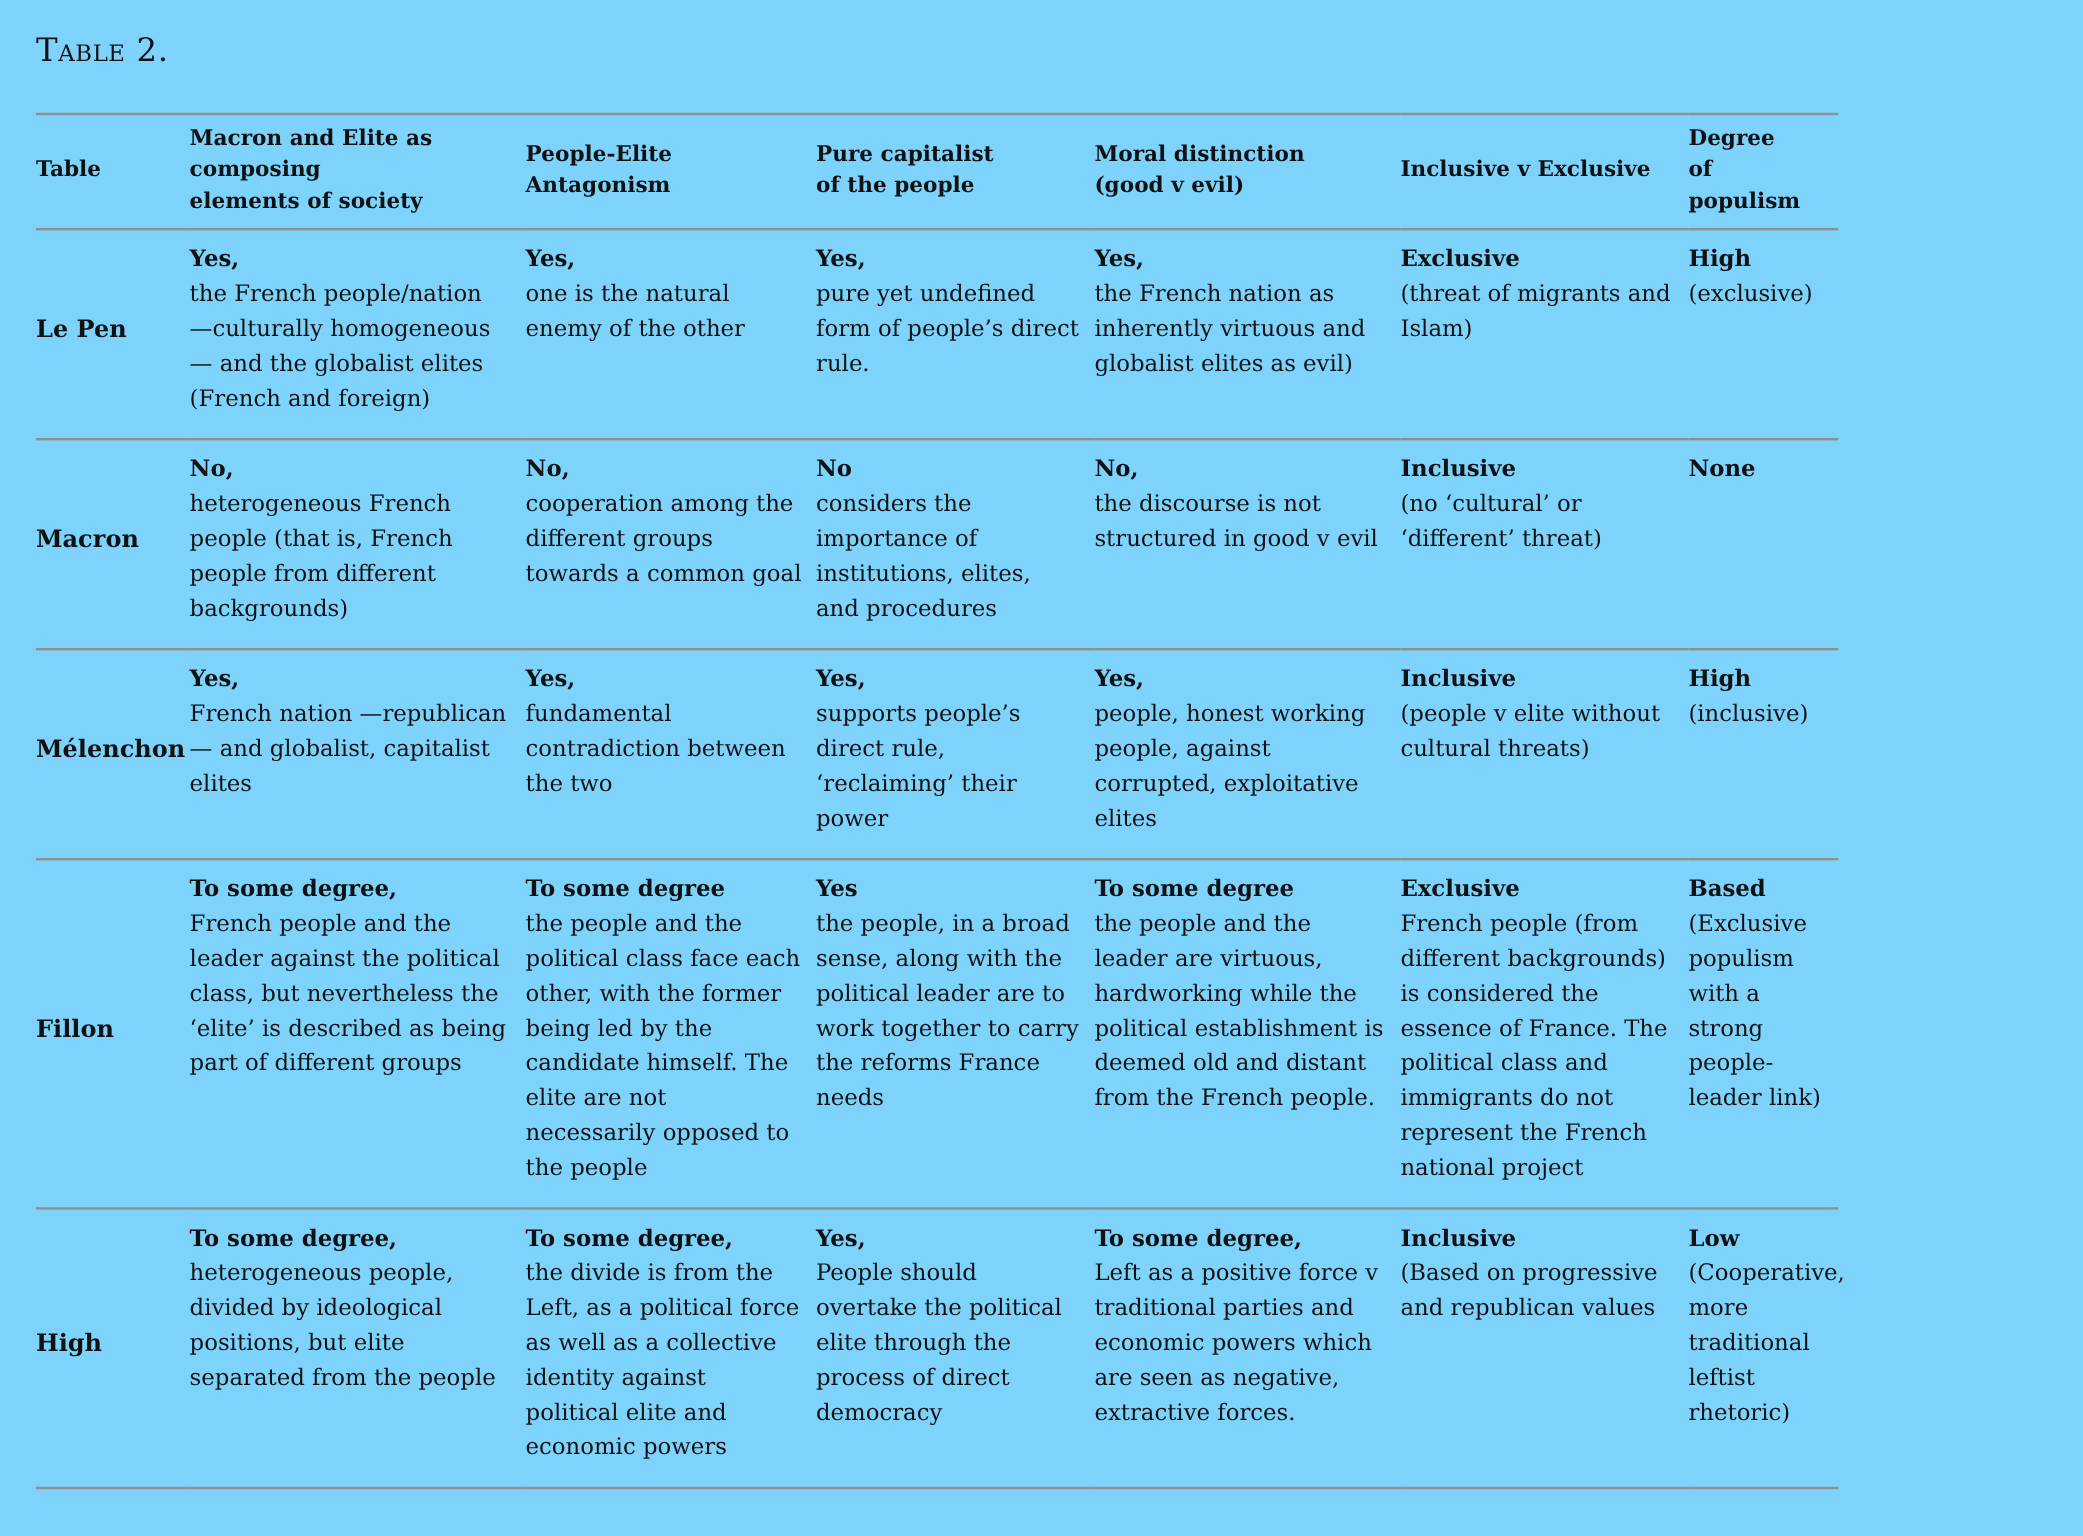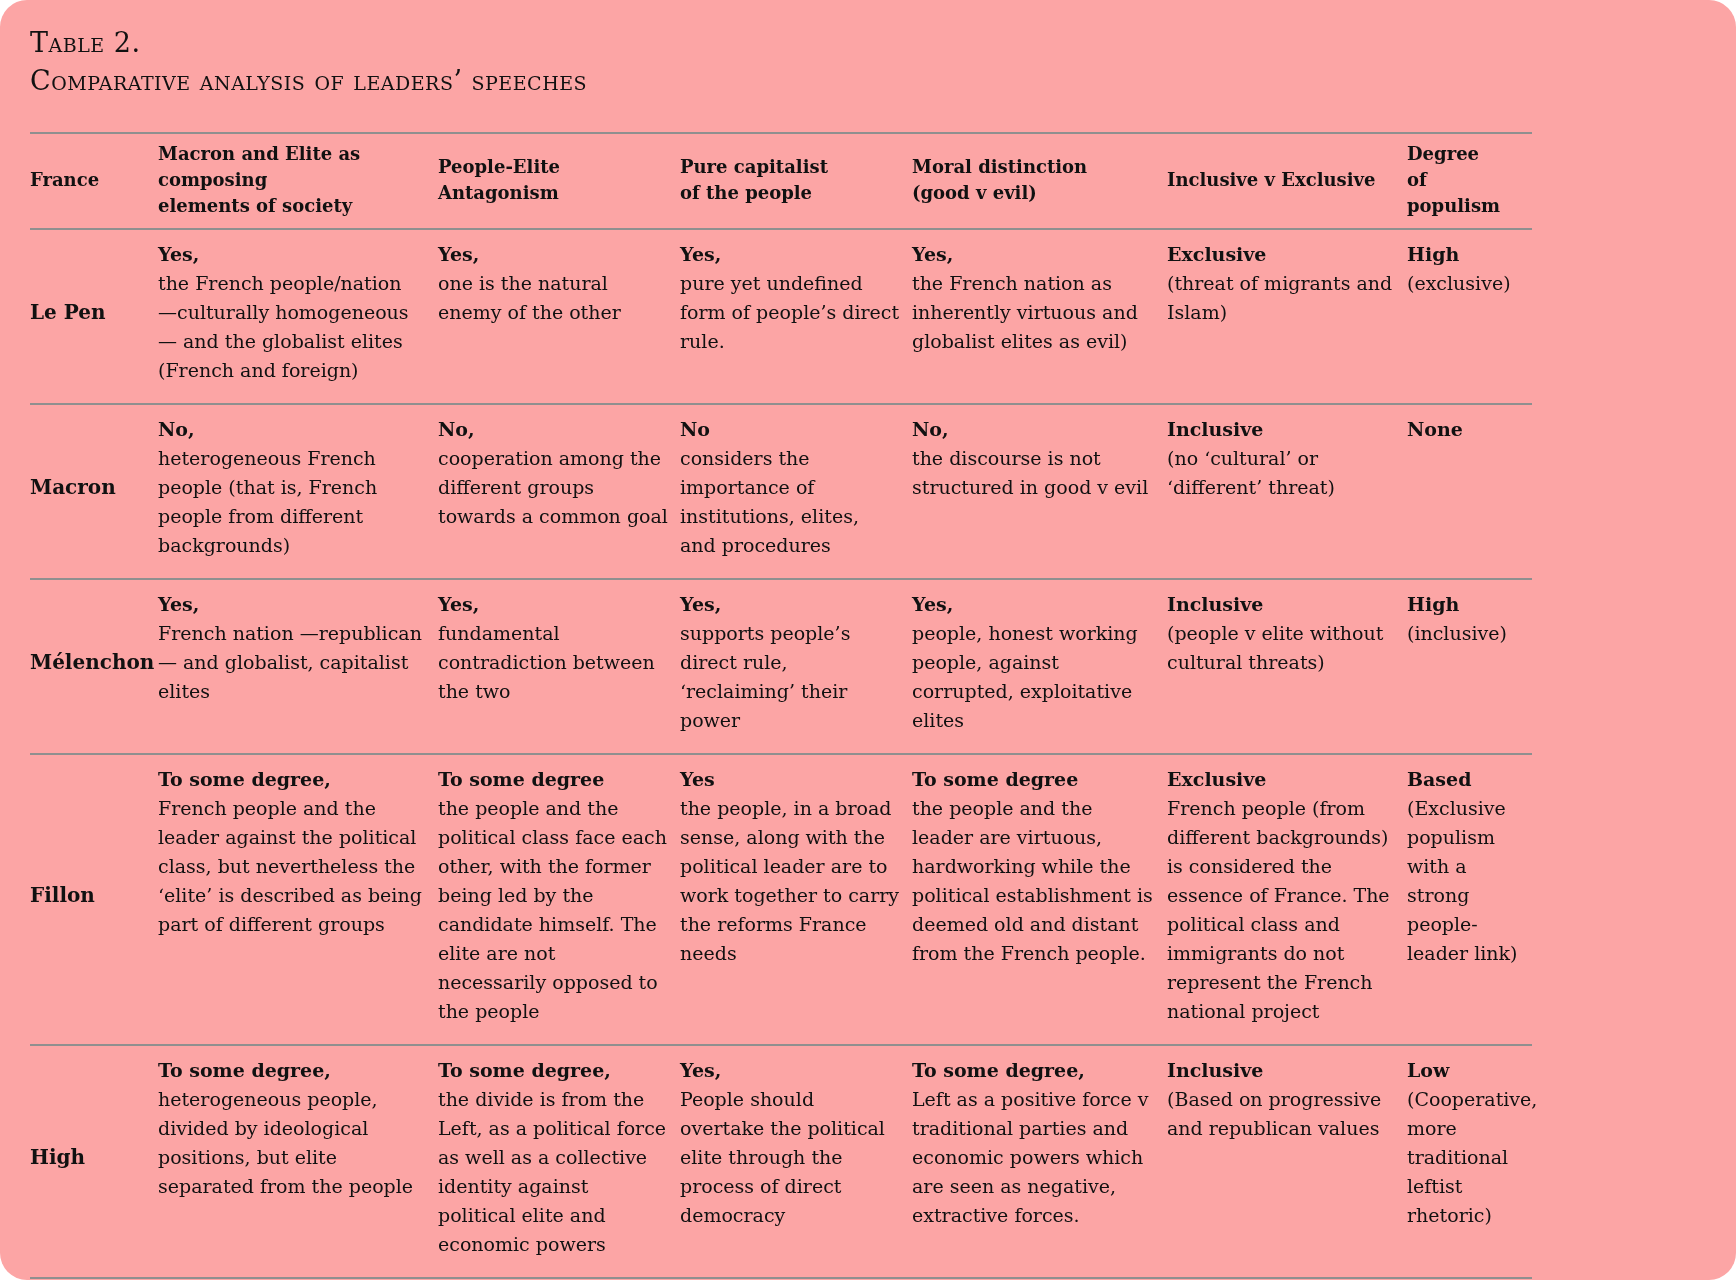--- a/index.html
+++ b/index.html
@@ -5,25 +5,24 @@
   html, body {
     margin: 0;
     padding: 0;
     background: #ffffff;
     color: #111111;
     font-family: "DejaVu Serif", "Liberation Serif", serif;
   }
   .page {
     width: 1736px;
     height: 1280px;
-    background: #fca5a5;
+    background: #7dd3fc;
     box-sizing: border-box;
     padding: 26px 0 0 30px;
     overflow: hidden;
-    border-radius: 27px;
   }
   .caption-number {
     font-variant: small-caps;
     font-size: 27px;
     letter-spacing: 0.5px;
     line-height: 34px;
   }
   .caption-title {
     font-variant: small-caps;
     font-size: 27px;
@@ -67,35 +66,34 @@
   }
   .lead { font-weight: bold; text-align: right; }
 </style>
 </head>
 <body>
 
 <div class="page">
 
   <div class="caption-number">Table 2.</div>
 
-  <div class="caption-title">Comparative analysis of leaders’ speeches</div>
 
   <table class="cmp">
     <colgroup>
       <col style="width:128px">
       <col style="width:280px">
       <col style="width:242px">
       <col style="width:232px">
       <col style="width:255px">
       <col style="width:240px">
       <col style="width:125px">
     </colgroup>
     <thead>
       <tr>
-        <th>France</th>
+        <th>Table</th>
         <th>Macron and Elite as composing
 elements of society</th>
         <th>People-Elite Antagonism</th>
         <th>Pure capitalist
 of the people</th>
         <th>Moral distinction
 (good v evil)</th>
         <th>Inclusive v Exclusive</th>
         <th>Degree
 of populism</th>

